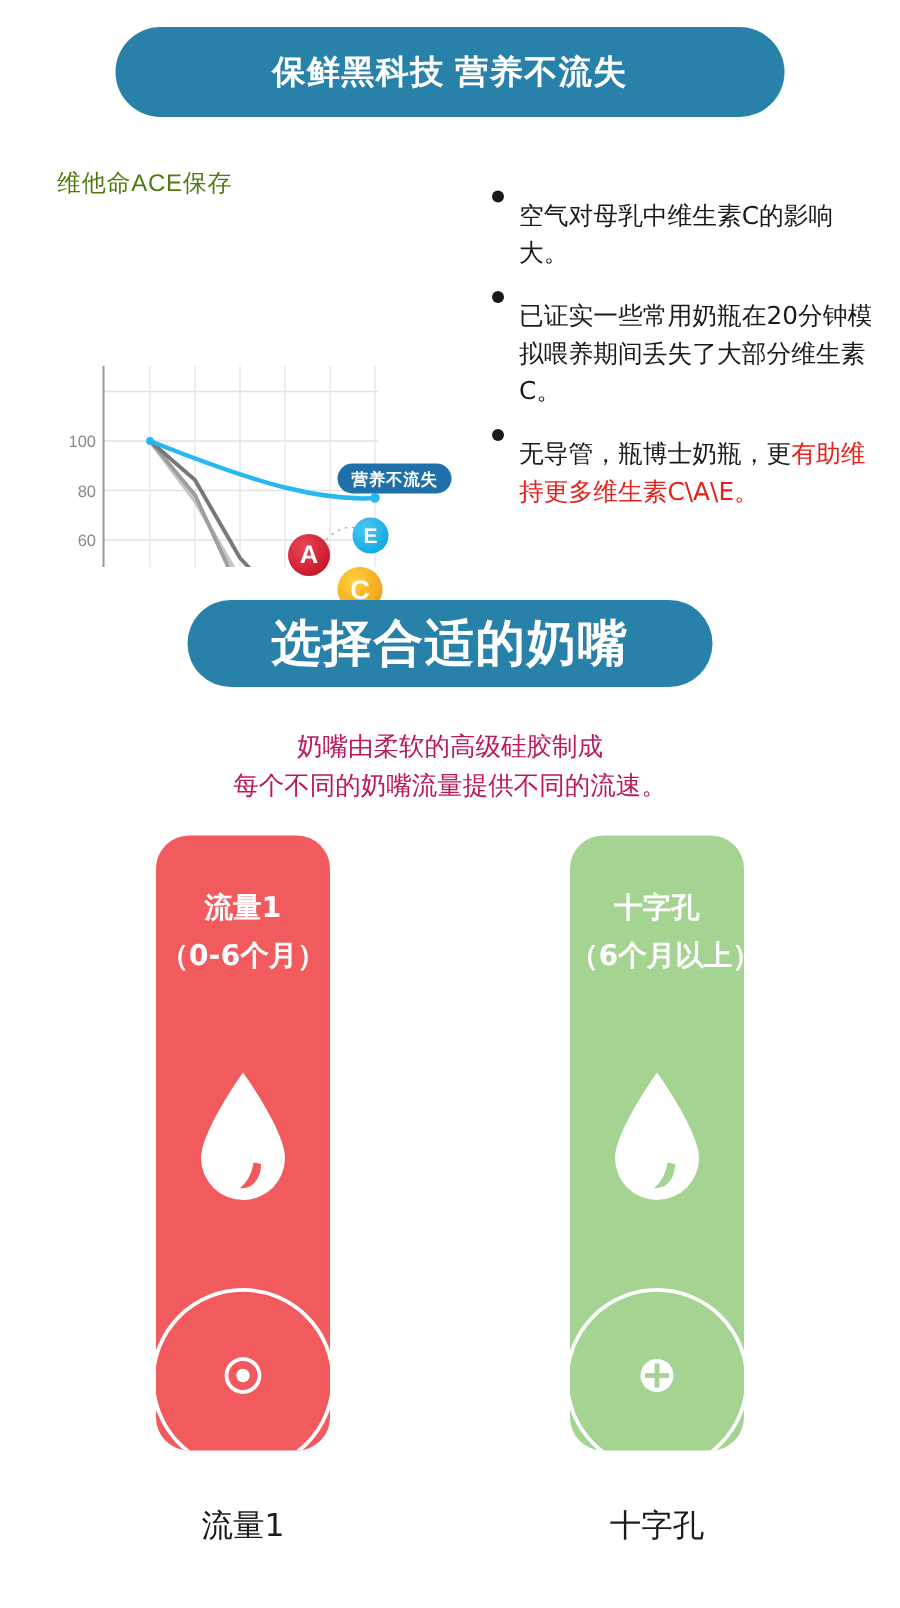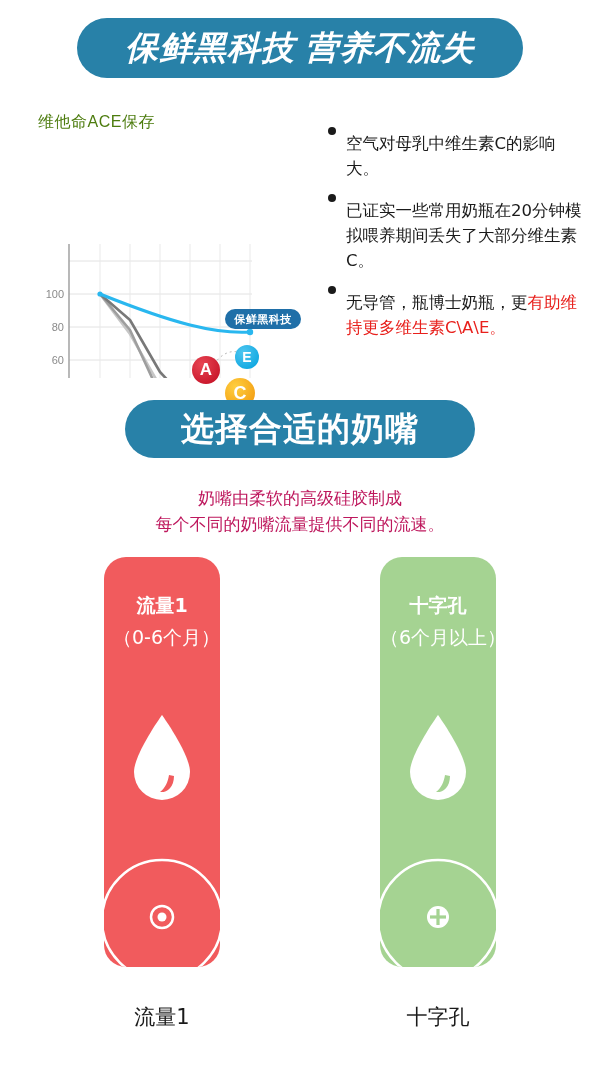--- a/index.html
+++ b/index.html
@@ -19,22 +19,21 @@
     border-radius: 999px;
     display: flex;
     align-items: center;
     justify-content: center;
     font-weight: bold;
     letter-spacing: 1px;
   }
   #banner-1 {
     position: absolute; left: 77px; top: 18px;
     width: 446px; height: 60px;
-    font-size: 33px;
-    font-style: italic;
+    font-size: 22px;
   }
   #banner-2 {
     position: absolute; left: 125px; top: 400px;
     width: 350px; height: 58px;
     font-size: 33px;
     align-items: center;
   }
   .banner-text { white-space: nowrap; }
 
   
@@ -121,23 +120,23 @@
     text-align: center;
     color: #fff;
     font-weight: bold;
     font-size: 19px;
     line-height: 32px;
     font-family: "DejaVu Sans", sans-serif;
     white-space: nowrap;
   }
   .card-sub {
     position: absolute; left: 0; top: 64px; width: 100%;
-    text-align: right;
+    text-align: center;
     color: #fff;
-    font-weight: normal;
+    font-weight: bold;
     font-size: 19px;
     line-height: 32px;
     font-family: "DejaVu Sans", sans-serif;
     white-space: nowrap;
   }
   .drop-wrap {
     position: absolute; left: 0; top: 155px; width: 100%;
     display: flex; justify-content: center;
   }
   .hole-wrap {
@@ -224,21 +223,21 @@
       <circle cx="228" cy="226" r="3.2" fill="#29b7ef"></circle>
       <circle cx="228" cy="312" r="3.2" fill="#8a8a8a"></circle>
       <circle cx="228" cy="320" r="3.2" fill="#9e9e9e"></circle>
       <circle cx="228" cy="328" r="3.2" fill="#c6c6c6"></circle>
 
       <path d="M190,262 C190,290 215,296 226,280" fill="none" stroke="#b9b9b9" stroke-width="1" stroke-dasharray="2 3"></path>
       <path d="M192,258 C204,242 216,244 224,250" fill="none" stroke="#b9b9b9" stroke-width="1" stroke-dasharray="2 3"></path>
     </svg>
 
     <div class="badge-pill" id="badge-dr">
-      <span>保鲜黑科技</span>
+      <span>营养不流失</span>
     </div>
     <div class="badge-pill" id="badge-normal">
       <span>普通奶瓶</span>
     </div>
 
     <div class="vit-circle" id="vit-a">
       <span>A</span>
     </div>
     <div class="vit-circle" id="vit-e">
       <span>E</span>

